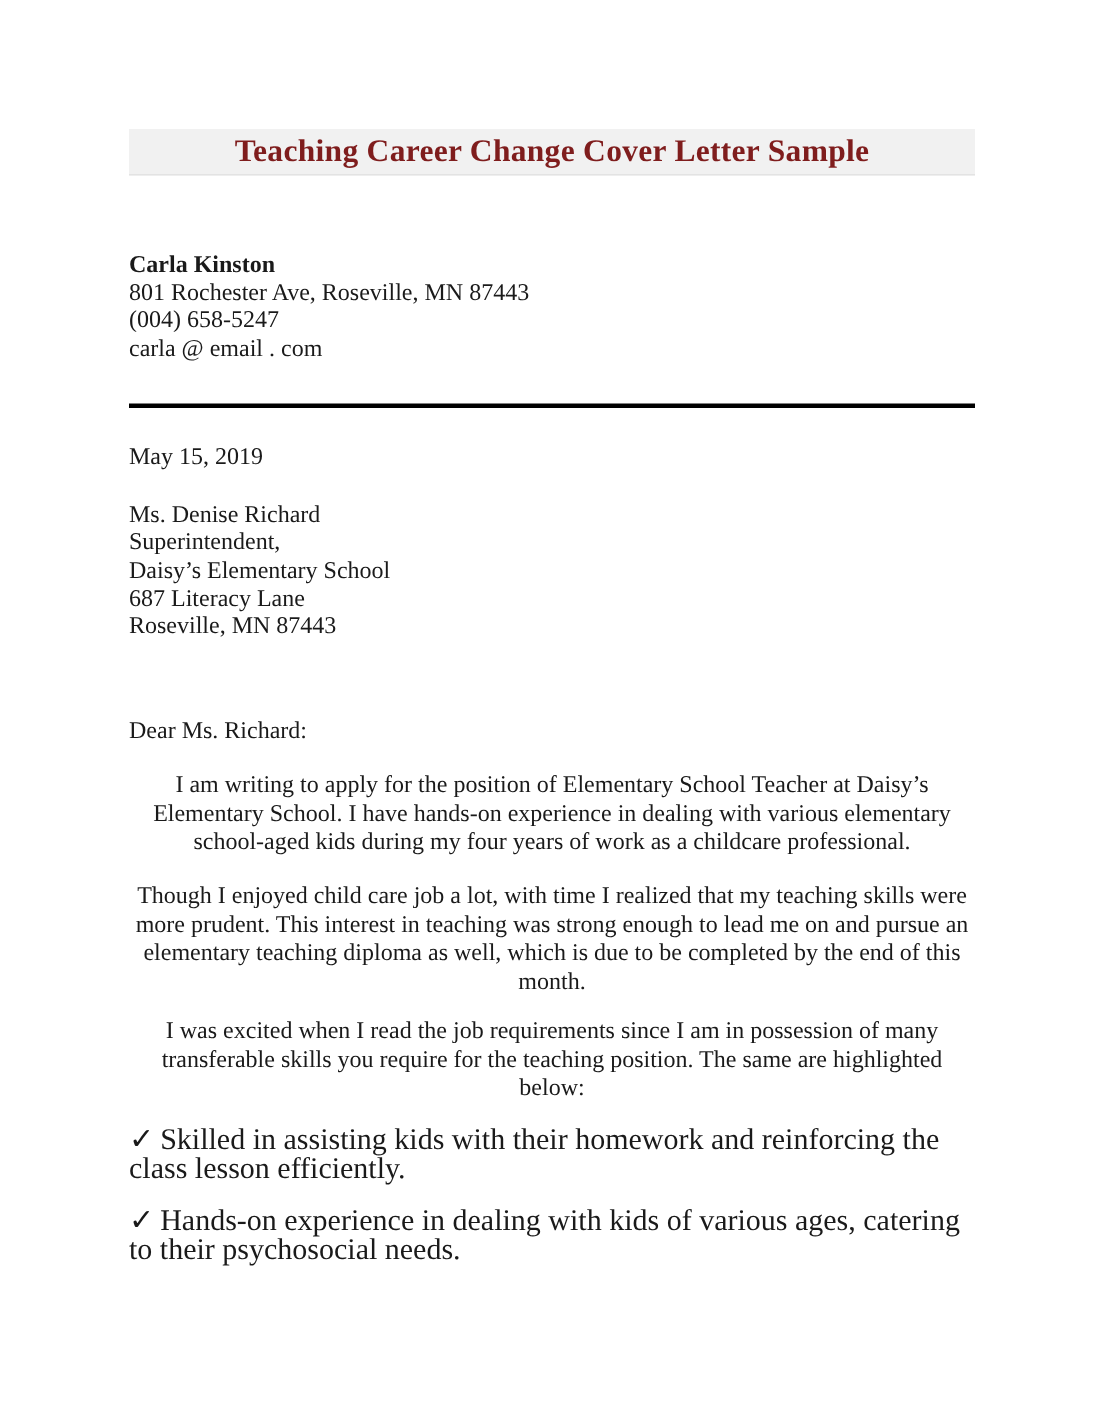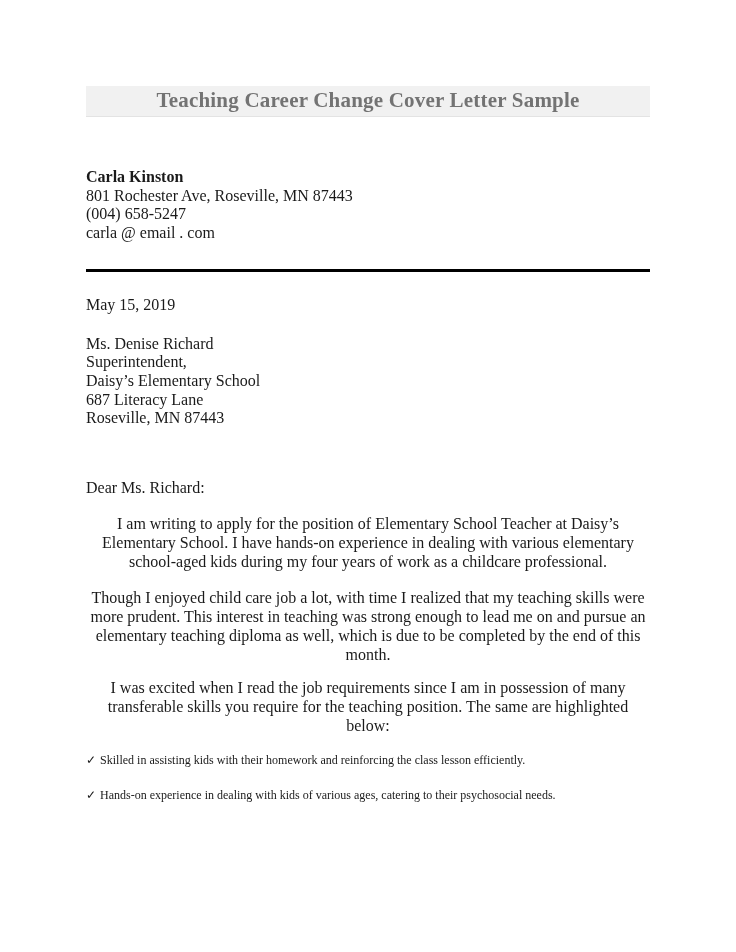--- a/index.html
+++ b/index.html
@@ -21,21 +21,21 @@
     margin-top: 86px;
     width: 100%;
     background: #f1f1f1;
     border-bottom: 1px solid #e3e3e3;
     text-align: center;
     padding: 2px 0 3px 0;
   }
   .title-bar h1 {
     font-size: 21px;
     font-weight: bold;
-    color: #737373;
+    color: #7f1d1d;
     letter-spacing: 0.2px;
     font-family: "Liberation Serif", "DejaVu Serif", serif;
   }
   .sender {
     margin-top: 51px;
     text-align: left;
     font-size: 16px;
     line-height: 18.7px;
   }
   .sender .sender-name { font-weight: bold; }
@@ -62,21 +62,21 @@
   }
   .para {
     margin-top: 17px;
     font-size: 16px;
     line-height: 19px;
     text-align: center;
   }
   .para.tight { margin-top: 14px; }
   .bullet {
     margin-top: 16px;
-    font-size: 12px;
+    font-size: 20px;
     line-height: 19px;
   }
   .bullet + .bullet { }
   .check-icon { margin-right: 4px; }
 </style>
 </head>
 <body>
 
 <div class="page">
 

